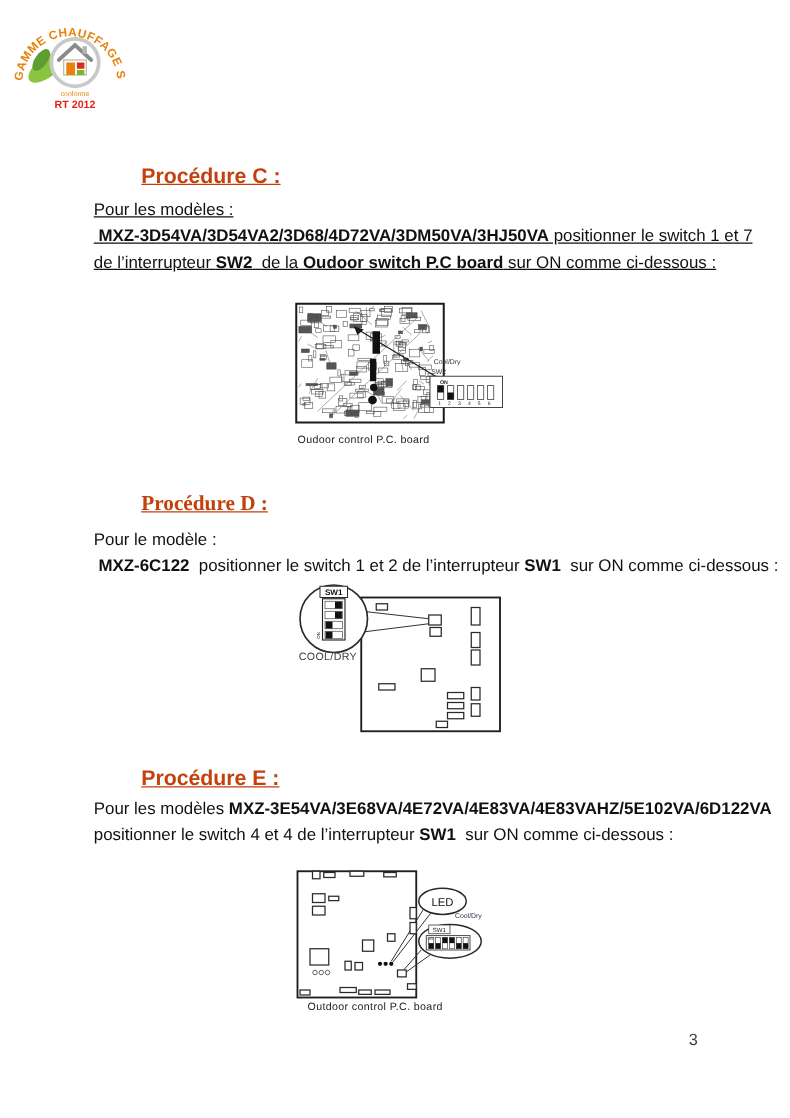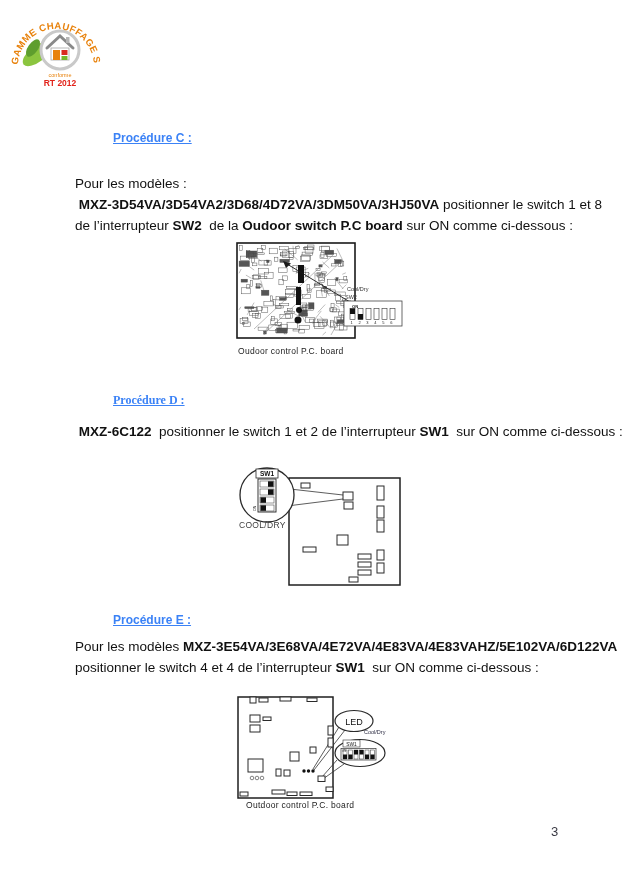--- a/index.html
+++ b/index.html
@@ -6,21 +6,21 @@
   .page{
     position:relative;
     width:632px;height:894px;
     background:#ffffff;
     font-family:"Liberation Sans", sans-serif;
     color:#1a1a1a;
     overflow:hidden;
   }
   .abs{position:absolute;}
   .heading{
-    font-size:12px;font-weight:bold;text-decoration:underline;color:#3b82f6;
+    font-size:17px;font-weight:bold;text-decoration:underline;color:#c2410c;
     white-space:pre;
   }
   .para{font-size:13.5px;line-height:21px;color:#111;}
   .tline{white-space:pre;}
   .b{font-weight:bold;margin-top:48px;}
   .pagenum{font-size:13px;color:#3a3a44;}
   svg text{font-family:"Liberation Sans", sans-serif;}
   .comp{stroke:#2a2a2a;fill:#ffffff;stroke-width:1;}
   .caption{font-size:8.5px;fill:#222;letter-spacing:0.3px;}
 </style>
@@ -46,23 +46,23 @@
     </g>
     <text font-size="9.5" font-weight="bold" fill="#e8820c" letter-spacing="0.4">
       <textPath href="#arcpath" startOffset="1%">GAMME CHAUFFAGE SEUL</textPath>
     </text>
     <text x="52" y="73" text-anchor="middle" font-size="5.5" fill="#e8820c">conforme</text>
     <text x="52" y="82" text-anchor="middle" font-size="8.5" font-weight="bold" fill="#e2231a">RT 2012</text>
   </svg>
 
   <div class="abs heading" style="left:113px;top:131px;">Procédure C :</div>
 
-  <div class="abs para" style="left:75px;top:173px;width:520px;">
+  <div class="abs para" style="left:75px;top:157px;width:520px;text-decoration:underline;">
     <div class="tline"><span>Pour les modèles :</span></div>
-    <div class="tline"><span class="b"> MXZ-3D54VA/3D54VA2/3D68/4D72VA/3DM50VA/3HJ50VA</span><span> positionner le switch 1 et 8</span></div>
+    <div class="tline"><span class="b"> MXZ-3D54VA/3D54VA2/3D68/4D72VA/3DM50VA/3HJ50VA</span><span> positionner le switch 1 et 7</span></div>
     <div class="tline"><span>de l’interrupteur </span><span class="b">SW2</span><span>  de la </span><span class="b">Oudoor switch P.C board</span><span> sur ON comme ci-dessous :</span></div>
   </div>
 
   <svg id="pcb-c" class="abs" style="left:224px;top:239px;" width="200" height="125" viewBox="0 0 200 125">
     <rect x="13" y="4" width="118" height="95" fill="#ffffff" stroke="#1a1a1a" stroke-width="1.6"></rect>
     <g id="pcb-noise">
         <rect x="112.4" y="84.2" width="6.6" height="2.5" fill="none" stroke="#4a4a4a" stroke-width="0.45"></rect>
         <rect x="16.6" y="17.1" width="8.8" height="4.4" fill="none" stroke="#4a4a4a" stroke-width="0.45"></rect>
         <rect x="55.9" y="75.5" width="10.6" height="3.9" fill="none" stroke="#4a4a4a" stroke-width="0.45"></rect>
         <rect x="95.6" y="35.4" width="5.6" height="1.5" fill="none" stroke="#4a4a4a" stroke-width="0.45"></rect>
@@ -283,20 +283,21 @@
       <rect x="158" y="69.5" width="5" height="11" fill="none" stroke="#333" stroke-width="0.6"></rect>
       <rect x="166" y="69.5" width="5" height="11" fill="none" stroke="#333" stroke-width="0.6"></rect>
       <text x="126.5" y="85" font-size="4" letter-spacing="2.3" fill="#222">1 2 3 4 5 6</text>
     </g>
     <text x="14" y="115" class="caption">Oudoor control P.C. board</text>
   </svg>
 
   <div class="abs heading" style="left:113px;top:393px;font-family:Liberation Serif, serif;">Procédure D :</div>
 
   <div class="abs para" style="left:75px;top:421px;width:520px;">
+    <div class="tline"><span>Pour le modèle :</span></div>
     <div class="tline"><span class="b"> MXZ-6C122</span><span>  positionner le switch 1 et 2 de l’interrupteur </span><span class="b">SW1</span><span>  sur ON comme ci-dessous :</span></div>
   </div>
 
   <svg class="abs" style="left:228px;top:462px;" width="180" height="135" viewBox="0 0 180 135">
     <rect x="61" y="16" width="111" height="107" fill="#ffffff" stroke="#1f1f1f" stroke-width="1.5"></rect>
 
     <line x1="62" y1="27" x2="115" y2="33" stroke="#333" stroke-width="0.8"></line>
     <line x1="59" y1="44" x2="115" y2="37" stroke="#333" stroke-width="0.8"></line>
 
     <g>

